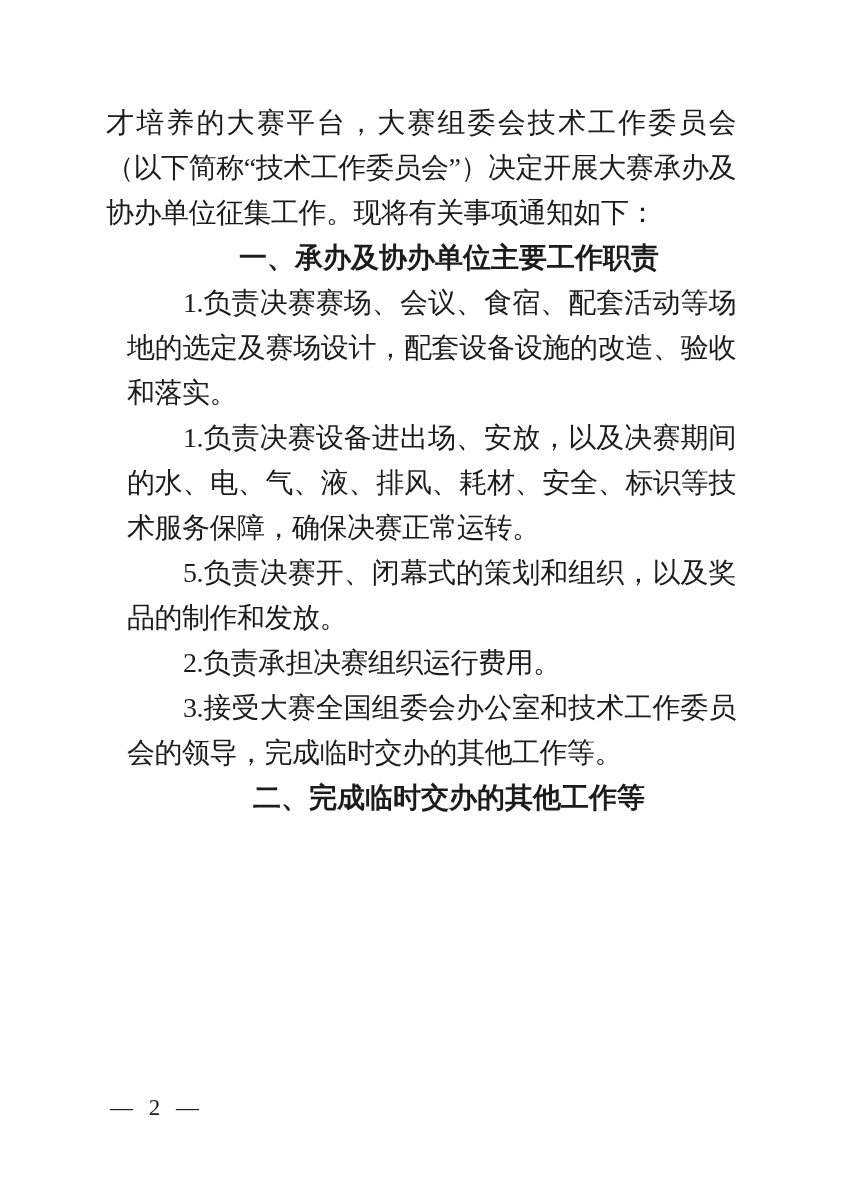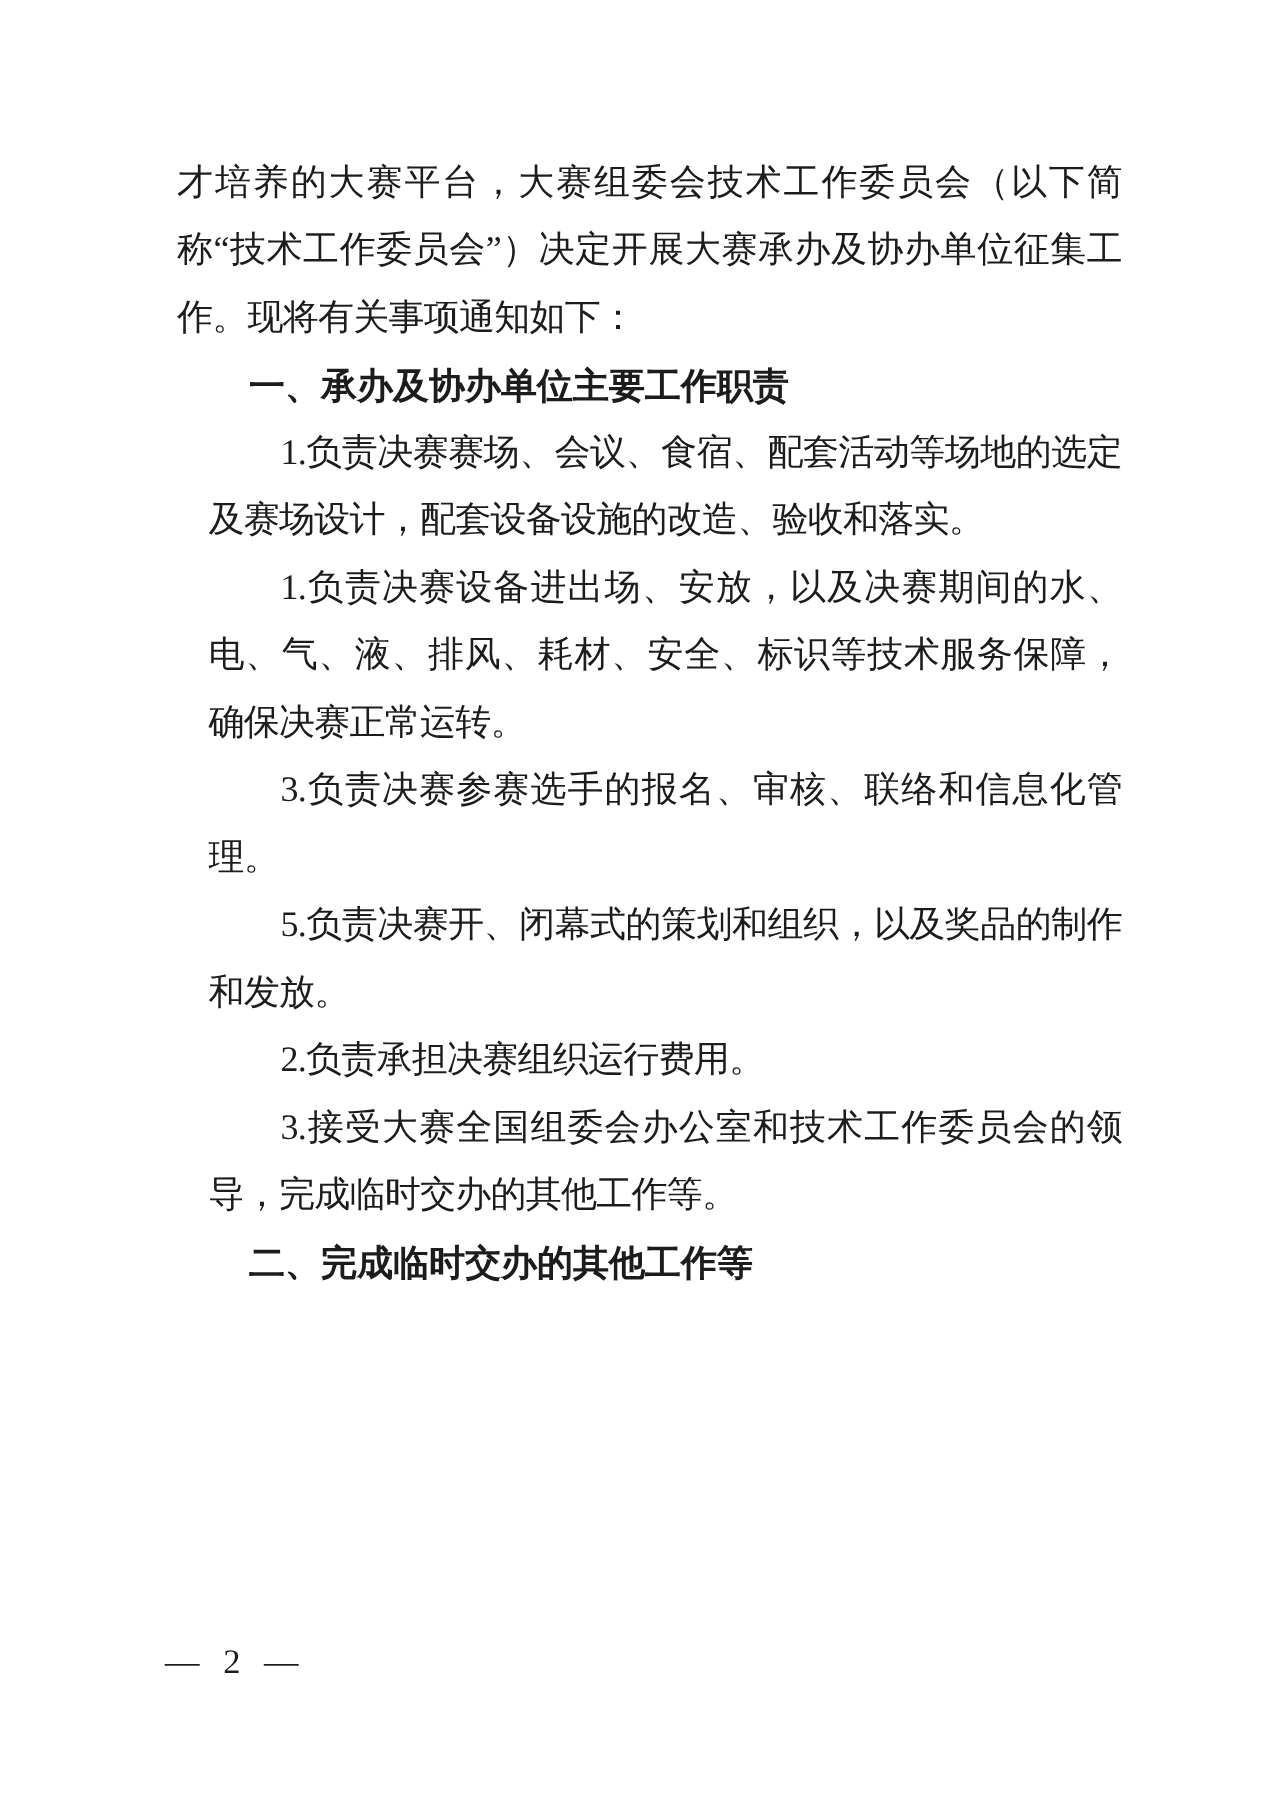--- a/index.html
+++ b/index.html
@@ -12,42 +12,42 @@
     width: 848px;
     height: 1200px;
     margin: 0 auto;
     background: #ffffff;
     overflow: hidden;
     color: #1c1c1c;
     font-family: "Liberation Serif", serif;
   }
   .content {
     position: absolute;
-    left: 118px;
+    left: 106px;
     top: 100px;
     width: 630px;
-    font-size: 24px;
+    font-size: 28px;
     line-height: 45px;
     letter-spacing: -0.5px;
     text-align: justify;
     text-justify: inter-ideograph;
   }
   .para {
     margin: 0;
   }
   .indent {
     text-indent: 2em;
     margin-left: 21px;
   }
   .heading {
     margin: 0;
     font-family: "Liberation Sans", sans-serif;
     font-weight: 700;
     text-indent: 2em;
-    text-align: left;
+    text-align: center;
     letter-spacing: 0;
   }
   .footer {
     position: absolute;
     left: 110px;
     top: 1095px;
     font-size: 23px;
     letter-spacing: 1px;
     word-spacing: 8px;
     color: #1c1c1c;
@@ -59,21 +59,20 @@
 
 <div class="page">
   <div class="content">
 
     <p class="para">才培养的大赛平台，大赛组委会技术工作委员会（以下简称“技术工作委员会”）决定开展大赛承办及协办单位征集工作。现将有关事项通知如下：</p>
 
     <p class="heading">一、承办及协办单位主要工作职责</p>
 
     <p class="para indent">1.负责决赛赛场、会议、食宿、配套活动等场地的选定及赛场设计，配套设备设施的改造、验收和落实。</p>
     <p class="para indent">1.负责决赛设备进出场、安放，以及决赛期间的水、电、气、液、排风、耗材、安全、标识等技术服务保障，确保决赛正常运转。</p>
-    <p class="para indent">3.负责决赛参赛选手的报名、审核、联络和信息化管理。</p>
     <p class="para indent">5.负责决赛开、闭幕式的策划和组织，以及奖品的制作和发放。</p>
     <p class="para indent">2.负责承担决赛组织运行费用。</p>
     <p class="para indent">3.接受大赛全国组委会办公室和技术工作委员会的领导，完成临时交办的其他工作等。</p>
 
     <p class="heading">二、完成临时交办的其他工作等</p>
 
 
   </div>
 
   <div class="footer">— 2 —</div>

